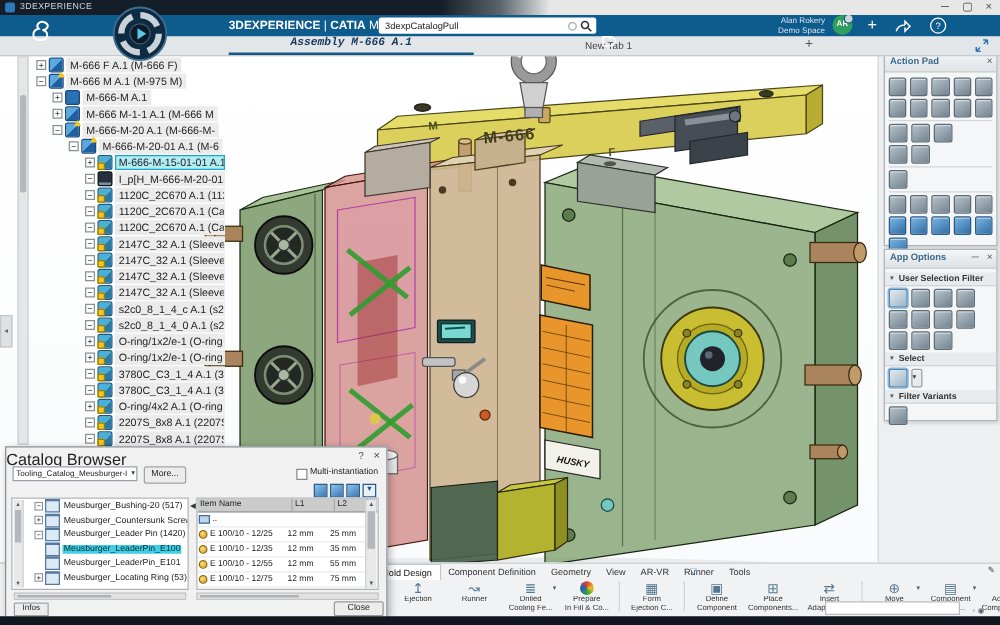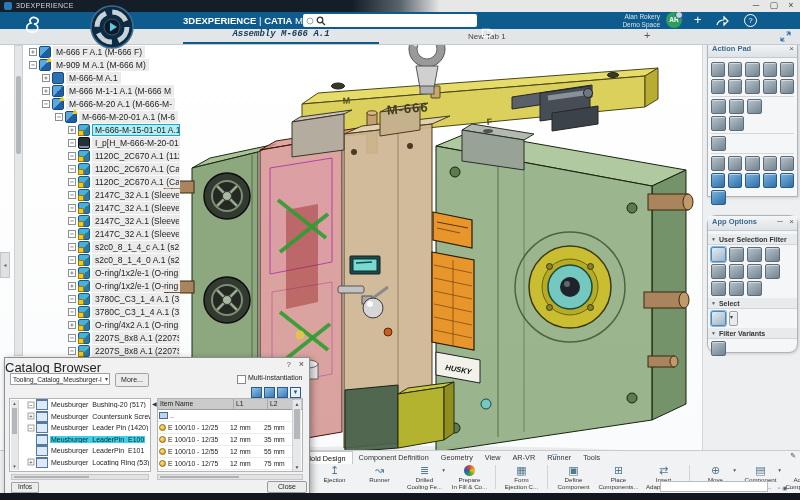--- a/index.html
+++ b/index.html
@@ -58,21 +58,21 @@
   #tree-thumb{position:absolute;left:1px;top:30px;width:5px;height:78px;background:#b4b8bc;border-radius:2px;}
   #collapse-tab{left:0;top:252px;width:8px;height:24px;background:#dfe2e4;border:1px solid #c2c6c9;z-index:3;
     font-size:6px;color:#667;text-align:center;line-height:24px;}
   
   .panel{position:absolute;background:#f5f6f7;border:1px solid #aeb4b9;box-shadow:1px 1px 3px rgba(0,0,0,.15);z-index:5;}
   .phead{height:12px;background:linear-gradient(#f4f6f8,#dde2e6);border-bottom:1px solid #c3c8cc;
     font-size:7.5px;font-weight:bold;color:#3c6a8c;padding:1px 4px;position:relative;}
   .phead .pclose{position:absolute;right:3px;top:1px;font-size:8px;color:#555;font-weight:normal;}
   .phead .pmin{position:absolute;right:14px;top:1px;font-size:8px;color:#555;font-weight:normal;}
   #action-pad{left:707px;top:42px;width:89px;height:153px;}
-  #app-options{left:707px;top:215px;width:89px;height:136px;border-radius:9px;}
+  #app-options{left:707px;top:199px;width:89px;height:136px;}
   .pbody{padding:2px 3px;}
   .prow{display:flex;gap:3px;margin:2px 0;}
   .chip{width:13px;height:13px;border-radius:2px;border:1px solid #5d6b76;
     background:linear-gradient(145deg,#b7c3cc,#72838f);box-shadow:inset 0 1px 0 rgba(255,255,255,.5);}
   .chip.b{background:linear-gradient(145deg,#7ab4e0,#2f6ea6);border-color:#2a5a88;}
   .chip.p{background:linear-gradient(145deg,#e4ecf2,#9fb4c4);border:1px solid #4a88b8;box-shadow:0 0 0 1px #8ab4d8;}
   .chip.d{width:7px;background:#e8eaec;border:1px solid #9aa0a6;position:relative;}
   .chip.d::after{content:"▾";position:absolute;left:0;top:1px;font-size:6px;color:#444;}
   .pdiv{border-top:1px solid #d4d8db;margin:2px 0;}
   .aohead{height:10px;background:#e7ebee;border-bottom:1px solid #d0d5d9;margin:1px -3px;padding:0 3px;
@@ -155,20 +155,21 @@
 </div>
 
 <div id="appbar" class="abs">
   <div id="brand">
     <b>3DEXPERIENCE</b>
     <span>|</span>
     <b>CATIA</b>
     <span>Mold Tooling Design</span>
   </div>
   <div id="searchbox">
+    <input value="3dexpCatalogPull" style="">
     <svg width="8" height="8" viewBox="0 0 8 8">
       <circle cx="4" cy="4" r="3" fill="none" stroke="#9aa" stroke-width="1"></circle>
       </svg>
     <svg width="10" height="10" viewBox="0 0 10 10" style="margin-left:2px">
       <circle cx="4" cy="4" r="2.8" fill="none" stroke="#333" stroke-width="1.3"></circle>
       <line x1="6.2" y1="6.2" x2="9" y2="9" stroke="#333" stroke-width="1.3"></line>
       </svg>
   </div>
   <svg class="abs" style="left:479px;top:14px" width="14" height="14" viewBox="0 0 14 14">
     <path d="M2,7 L7,2 L12,2 L12,7 L7,12 Z" fill="none" stroke="#fff" stroke-width="1.2" transform="rotate(45 7 7)"></path>
@@ -390,21 +391,21 @@
     <div class="trow" style="padding-left: 3px;">
       <span class="texp">+</span>
       <span class="tico product"></span>
       <span class="tlab">M-666 F A.1 (M-666 F)</span>
     </div>
     <div class="trow" style="padding-left: 3px;">
       <span class="texp">−</span>
       <span class="tico product">
         <i class="tflag"></i>
       </span>
-      <span class="tlab">M-909 M A.1 (M-666 M)</span>
+      <span class="tlab">M-666 M A.1 (M-975 M)</span>
     </div>
     <div class="trow" style="padding-left: 16px;">
       <span class="texp">+</span>
       <span class="tico shape"></span>
       <span class="tlab">M-666-M A.1</span>
     </div>
     <div class="trow" style="padding-left: 16px;">
       <span class="texp">+</span>
       <span class="tico product"></span>
       <span class="tlab">M-666 M-1-1 A.1 (M-666 M</span>

